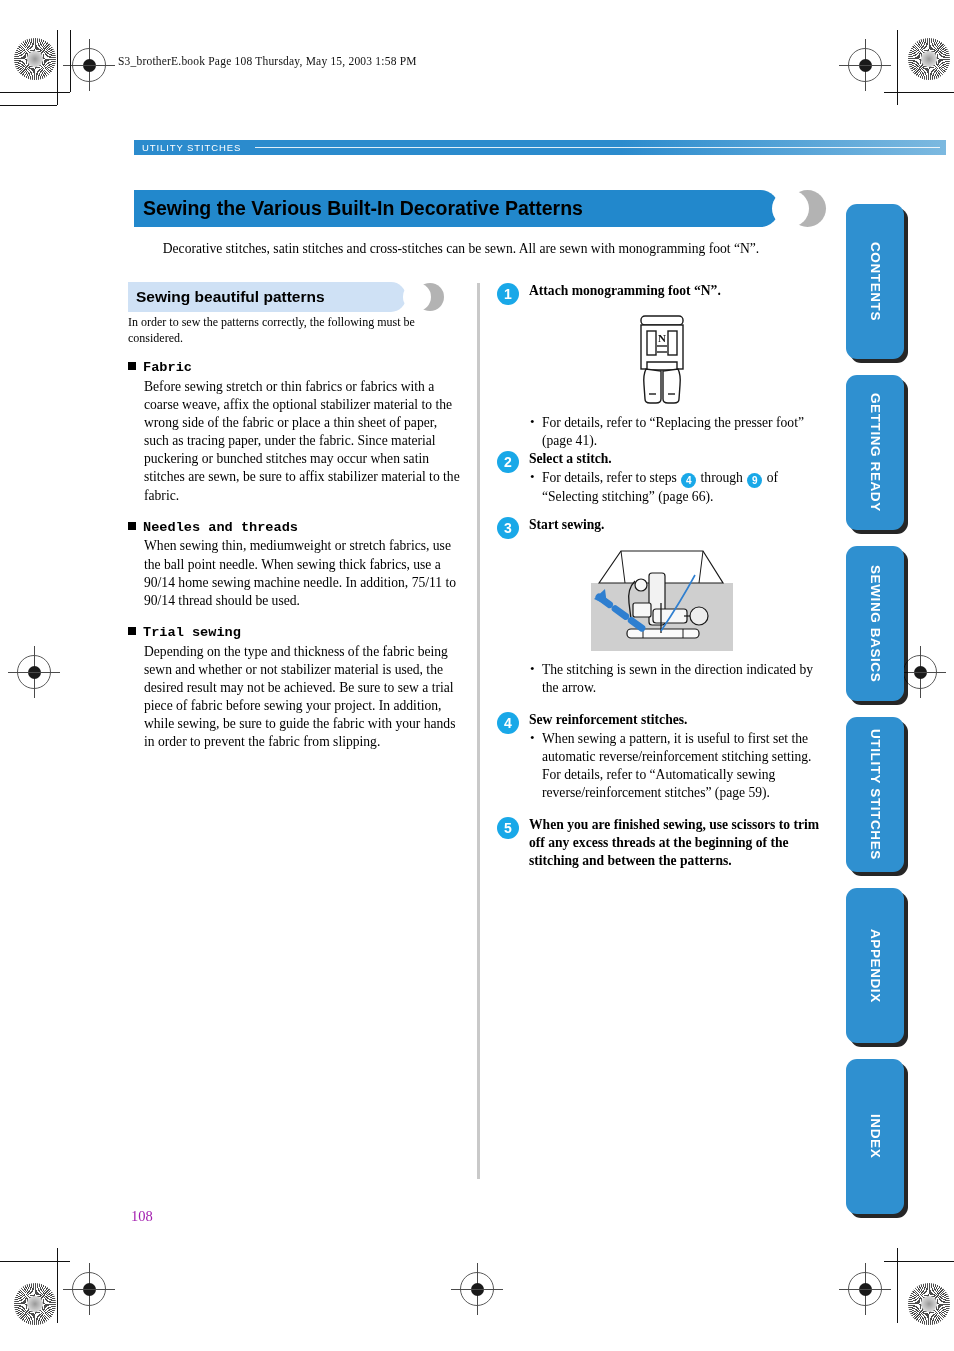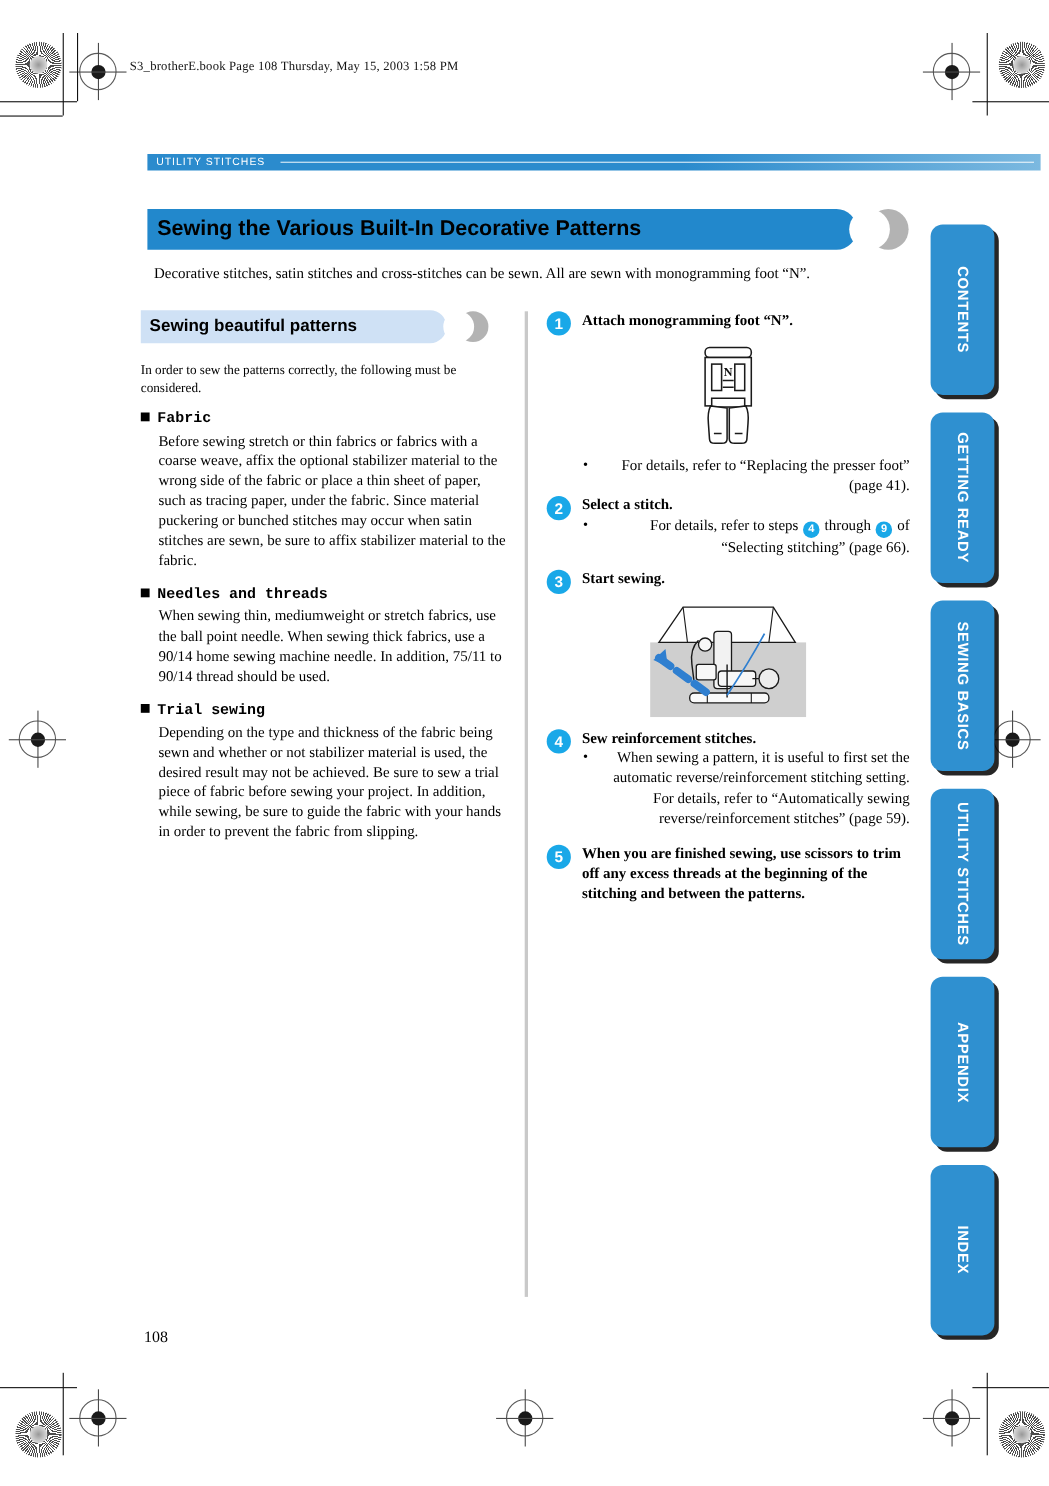--- a/index.html
+++ b/index.html
@@ -92,34 +92,34 @@
     content: ""; position: absolute; inset: 0;
     background: #b3b3b3;
     border-radius: 50%;
   }
   .sec-title-chev::after {
     content: ""; position: absolute; left: -17px; top: 0; width: 37px; height: 37px;
     background: #ffffff; border-radius: 50%;
   }
 
   .intro {
-    position: absolute; left: 140px; top: 240px; width: 690px;
-    font-size: 13.6px; line-height: 1.35;
+    position: absolute; left: 116px; top: 240px; width: 690px;
+    font-size: 13.6px; line-height: 1.35; text-align: center;
   }
 
   
   .col-left  { position: absolute; left: 128px; top: 282px; width: 336px; }
   .col-right { position: absolute; left: 497px; top: 282px; width: 330px; }
   .col-divider {
     position: absolute; left: 477px; top: 283px; width: 3px; height: 896px;
     background: #c9c9c9;
   }
 
   
-  .sub-head { position: relative; height: 30px; margin-bottom: 16px; }
+  .sub-head { position: relative; height: 30px; margin-bottom: 2px; }
   .sub-head-bar {
     position: absolute; left: 0; top: 0; height: 30px;
     background: #cfe1f5;
     border-radius: 0 15px 15px 0;
     display: flex; align-items: center;
   }
   .sub-head-bar.w-left  { width: 278px; }
   .sub-head-bar.w-right { width: 273px; }
   .sub-head-text {
     font-family: "Liberation Sans", sans-serif;
@@ -168,21 +168,21 @@
     display: inline-flex; width: 15px; height: 15px; border-radius: 50%;
     background: #19a8e8; color: #fff;
     font-family: "Liberation Sans", sans-serif; font-weight: bold;
     font-size: 10px; align-items: center; justify-content: center;
     vertical-align: -2px; margin: 0 1px;
   }
   .step-title { font-weight: bold; font-size: 13.6px; line-height: 1.3; }
   .step-bold  { font-weight: bold; font-size: 13.6px; line-height: 1.33; }
   .bullet-line {
     font-size: 13.6px; line-height: 1.335; position: relative;
-    padding-left: 13px; margin-top: 1px; text-align: right;
+    padding-left: 13px; margin-top: 1px;
   }
   .bullet-line::before {
     content: "\2022"; position: absolute; left: 1px; top: -1px; font-size: 13px;
   }
   .note { margin-left: 32px; }
 
   
   .fig { display: flex; justify-content: center; margin: 9px 0 10px 0; }
 
   
@@ -198,21 +198,21 @@
     writing-mode: vertical-rl;
     color: #ffffff;
     font-family: "Liberation Sans", sans-serif;
     font-weight: bold; font-size: 13.5px; letter-spacing: .6px;
     white-space: nowrap;
   }
 
   
   .page-no {
     position: absolute; left: 131px; top: 1208px;
-    font-size: 14.5px; color: #000000;
+    font-size: 14.5px; color: #a21caf;
     font-family: "Liberation Serif", serif;
   }
 </style>
 </head>
 <body>
 
 <div>
   <div class="rosette reg" style="left:14px; top:38px;"></div>
   <div class="rosette reg" style="left:908px; top:38px;"></div>
   <div class="rosette reg" style="left:14px; top:1283px;"></div>
@@ -370,20 +370,23 @@
       <path d="M99 73 h-6" stroke="#1a1a1a" stroke-width="1.2"></path>
       <rect x="36" y="86" width="72" height="9" rx="4" fill="#fafafa" stroke="#1a1a1a" stroke-width="1.2"></rect>
       <path d="M52 86 v9 M92 86 v9" stroke="#1a1a1a" stroke-width="1"></path>
       <path d="M70 60 v30" stroke="#1a1a1a" stroke-width="1.3"></path>
       <path d="M104 32 q-14 26 -34 56" fill="none" stroke="#2f7fd0" stroke-width="1.6"></path>
       <path d="M8 54 L52 86" stroke="#2f7fd0" stroke-width="7" stroke-linecap="round" stroke-dasharray="13 7"></path>
       <path d="M14 46 L3 56 L16 62 Z" fill="#2f7fd0"></path>
     </svg>
   </div>
 
+  <div class="note" style="margin-bottom:14px;">
+    <div class="bullet-line">The stitching is sewn in the direction indicated by the arrow.</div>
+  </div>
 
   <div class="step" style="margin-bottom:14px;">
     <span class="badge">4</span>
     <div class="step-title">Sew reinforcement stitches.</div>
     <div class="bullet-line">When sewing a pattern, it is useful to first set the automatic reverse/reinforcement stitching setting. For details, refer to “Automatically sewing reverse/reinforcement stitches” (page 59).</div>
   </div>
 
   <div class="step">
     <span class="badge">5</span>
     <div class="step-bold">When you are finished sewing, use scissors to trim off any excess threads at the beginning of the stitching and between the patterns.</div>

